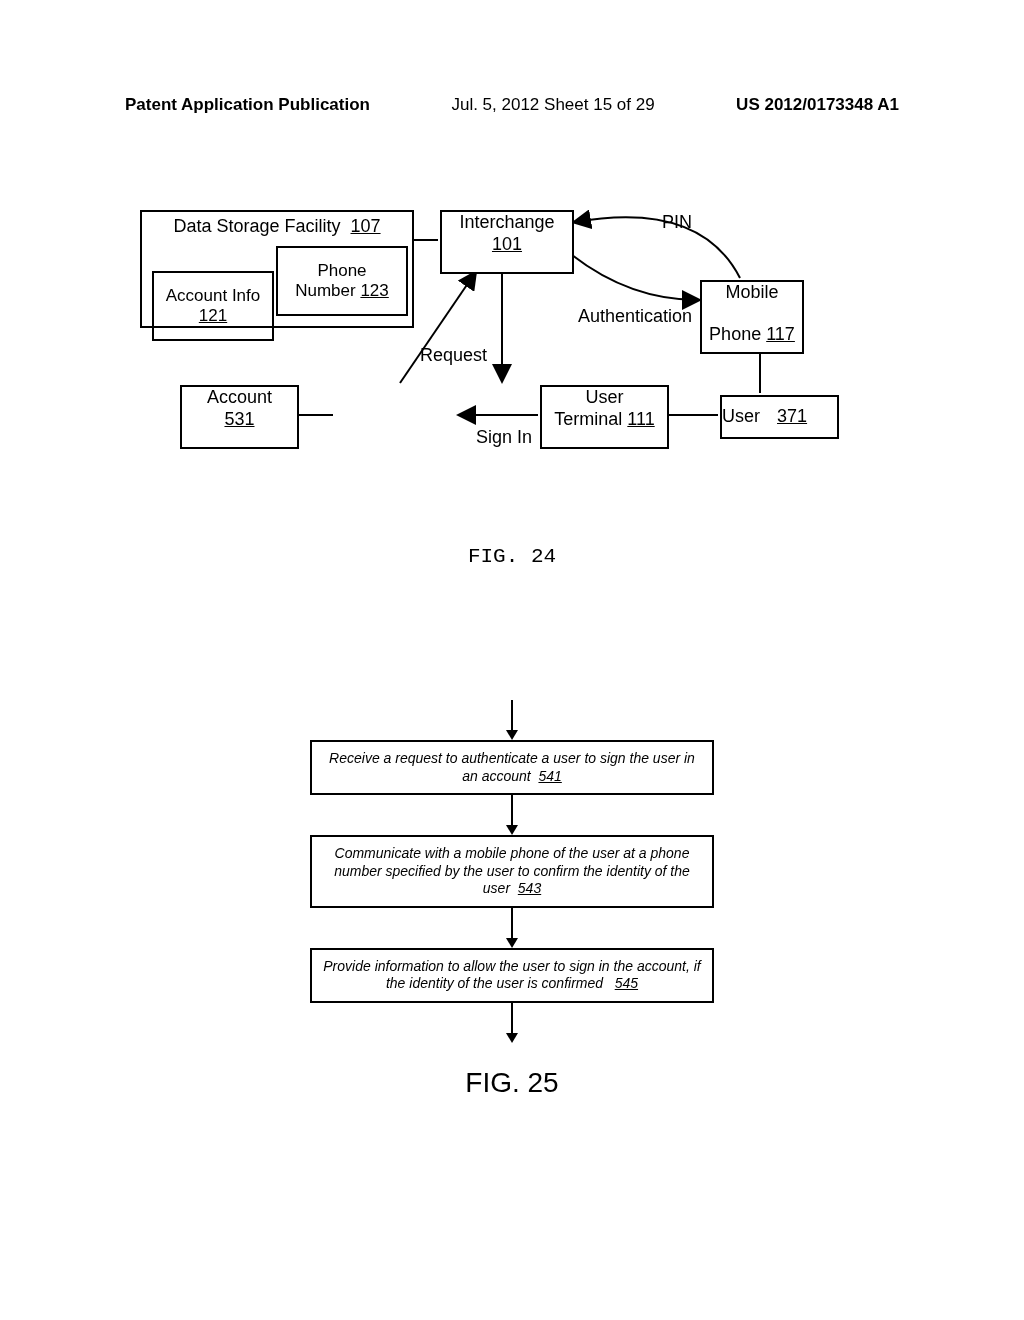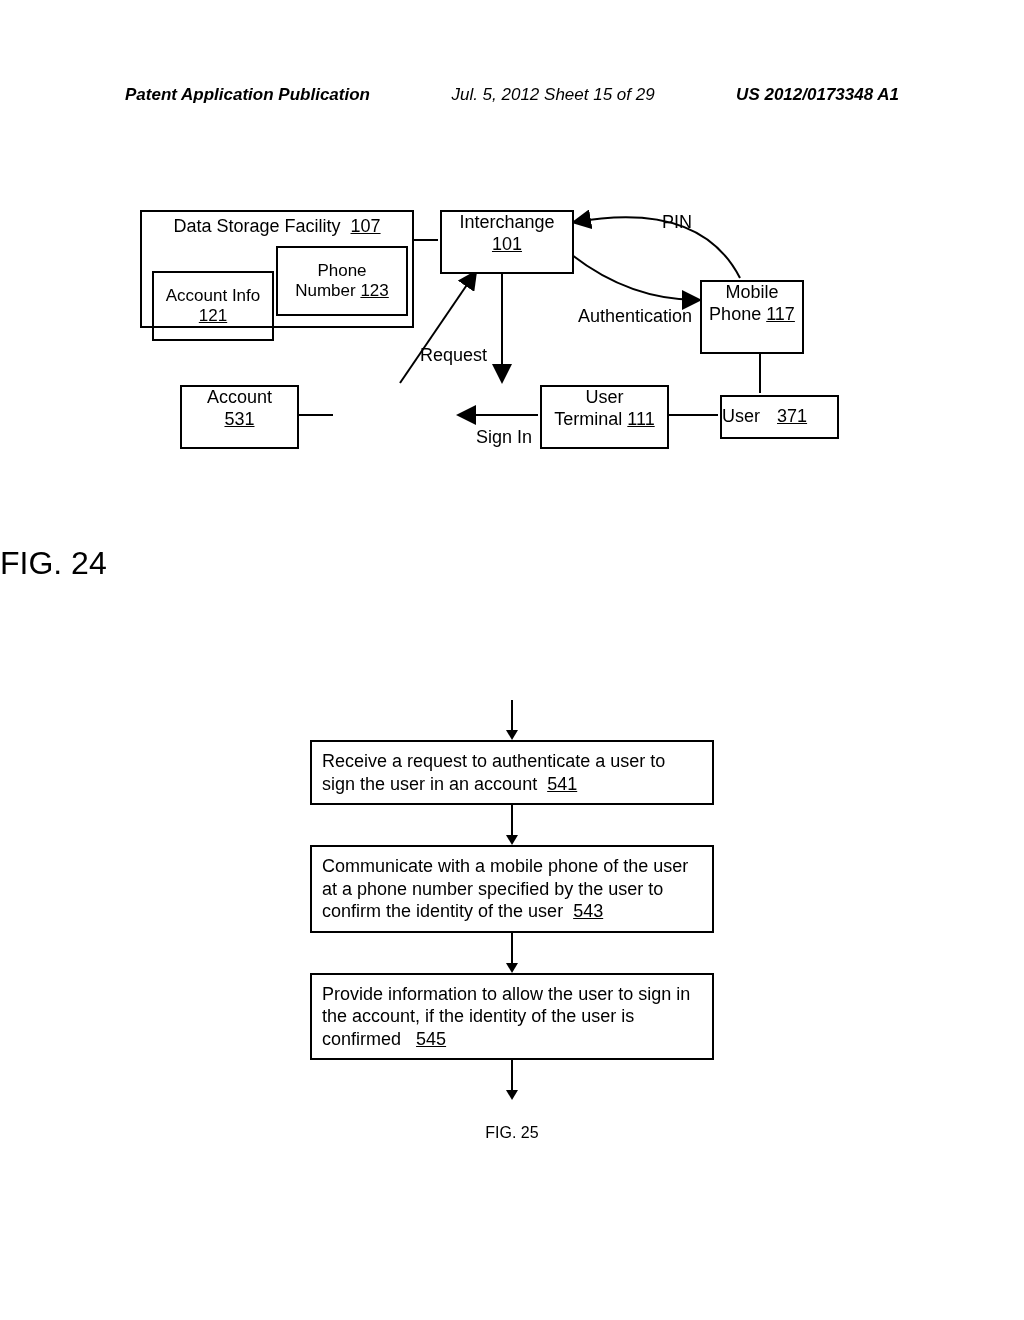--- a/index.html
+++ b/index.html
@@ -10,28 +10,27 @@
   width: 1024px;
 }
 .page {
   width: 1024px;
   height: 1320px;
   position: relative;
   background: #fff;
 }
 .header {
   position: absolute;
-  top: 85px;
+  top: 95px;
   left: 0;
   right: 0;
   display: flex;
   justify-content: space-between;
   padding: 0 125px;
   font-size: 17px;
-  font-style: italic;
 }
 .header .left { font-weight: bold; }
 .header .center { }
 .header .right { font-weight: bold; }
 
 
 .fig24 { position: absolute; top: 210px; left: 140px; right: 140px; height: 340px; }
 
 .box {
   position: absolute;
@@ -47,50 +46,51 @@
 }
 .ref { text-decoration: underline; }
 
 
 .dsf { left:0; top:0; width:270px; height:110px; justify-content:flex-start; padding-top:4px; }
 .dsf .title { margin-bottom:4px; }
 .inner { position:absolute; border:2px solid #000; display:flex; flex-direction:column; align-items:center; justify-content:center; font-size:17px; }
 .acctinfo { left:10px; top:34px; width:118px; height:66px;margin-top:25px; }
 .phonenum { left:134px; top:34px; width:128px; height:66px; }
 .interchange { left:300px; top:0; width:130px; height:60px; }
-.mobilephone { left:560px; top:70px; width:100px; height:70px; }
+.mobilephone { left:560px; top:70px; width:100px; height:70px;gap:20px; }
 .account { left:40px; top:175px; width:115px; height:60px; }
 .server { left:195px; top:175px; width:120px; height:60px; }
 .userterm { left:400px; top:175px; width:125px; height:60px; }
 .userbox { left:580px; top:185px; width:115px; height:40px; flex-direction:row; gap:6px;}
 
 .freelabel { position:absolute; font-size:18px; }
 .pin { left:522px; top:2px; }
 .auth { left:438px; top:96px; }
 .req { left:280px; top:135px; }
 .signin { left:336px; top:185px;margin-top:32px; }
 
-.figlabel24 { position:absolute; top:545px; left:0; right:0; font-size:32px; }
+.figlabel24 { position:absolute; top:545px; left:0; right:0; text-align:center; font-size:21px;font-family:Liberation Mono, monospace; }
 
 
 .svg24 { position:absolute; left:0; top:0; width:700px; height:300px; }
 
 
 .fig25 { position:absolute; top:700px; left:0; right:0; }
 .flowbox {
   width: 380px;
   margin: 0 auto;
   border: 2px solid #000;
   padding: 8px 10px;
-  text-align: left;
-  font-size: 18px;
+  text-align: center;
+  font-size: 14px;
   line-height: 1.25;
+  font-style: italic;
 }
 .varrow svg { display:block; margin:0 auto; }
-.figlabel25 { text-align:center; font-size:16px; margin-top:24px; }
+.figlabel25 { text-align:center; font-size:28px; margin-top:24px; }
 </style>
 </head>
 <body>
 <div class="page">
 
 <div class="header">
   <span class="left">Patent Application Publication</span>
   <span class="center">Jul. 5, 2012  Sheet 15 of 29</span>
   <span class="right">US 2012/0173348 A1</span>
 </div>

